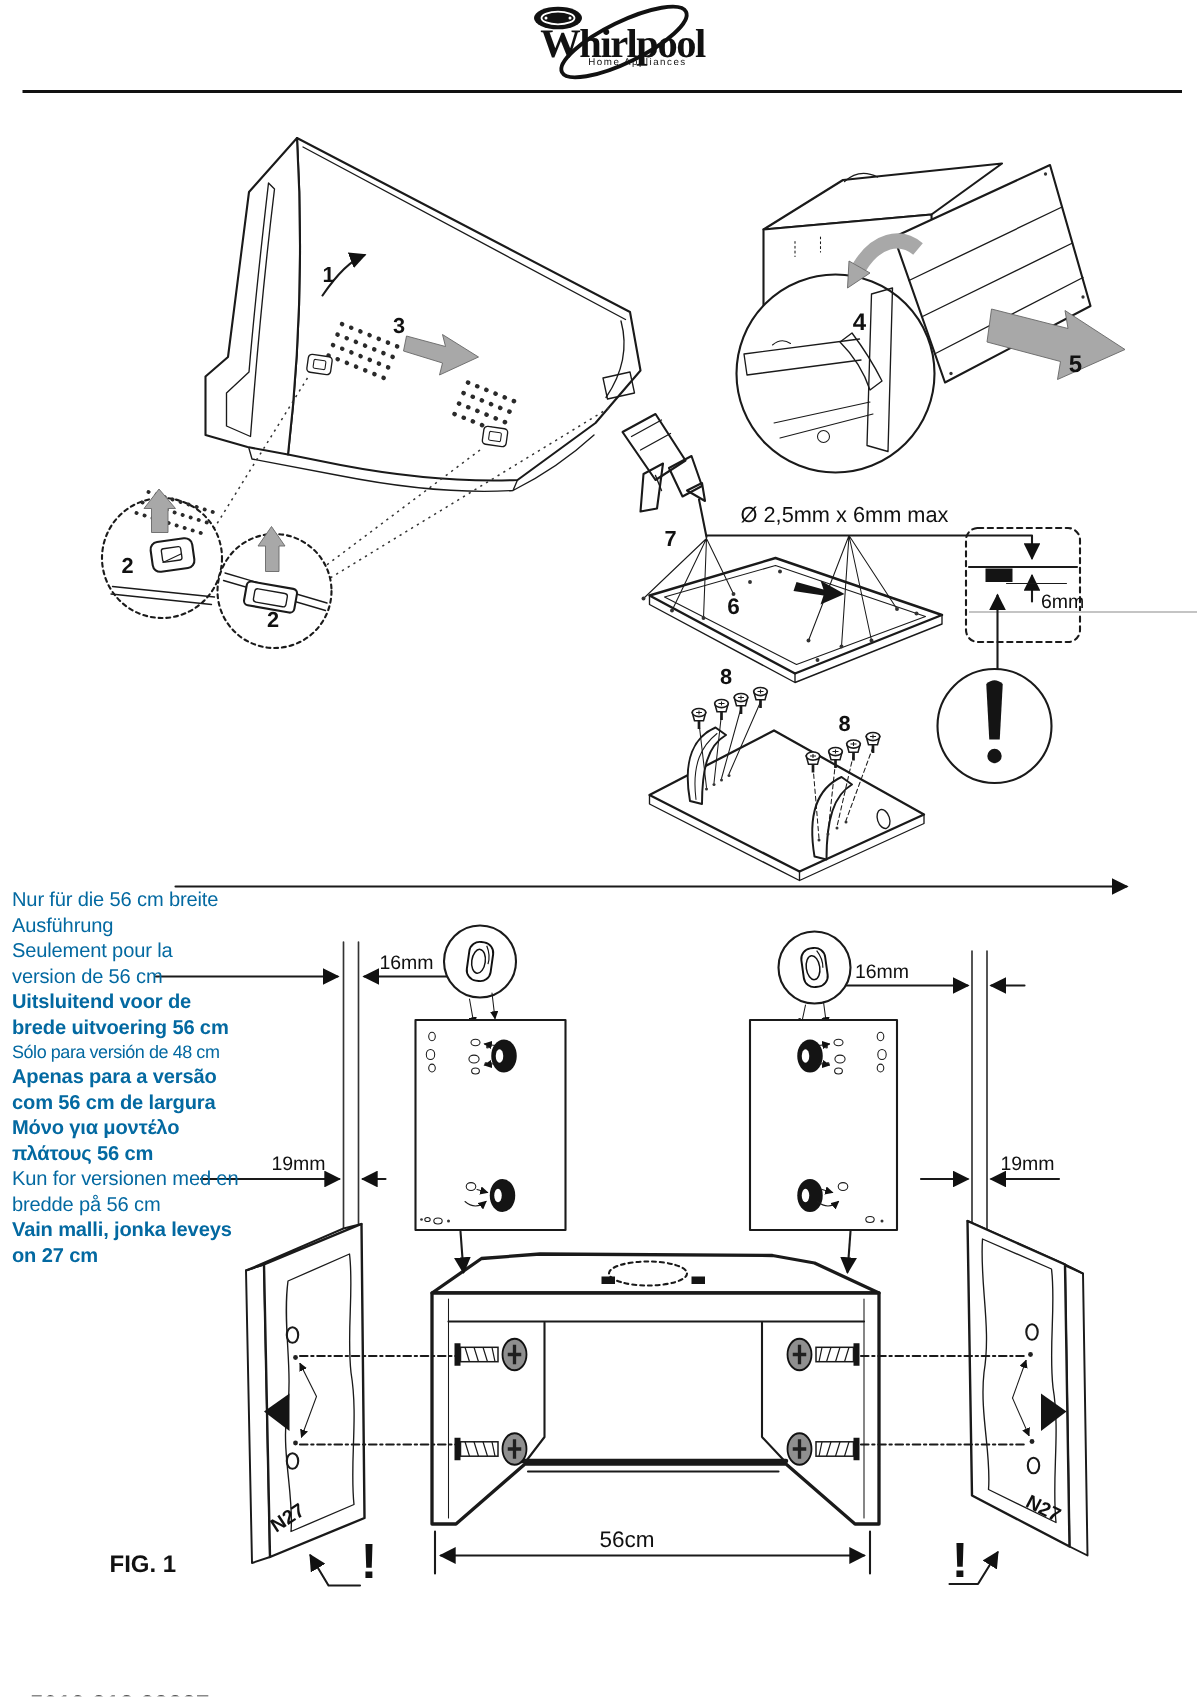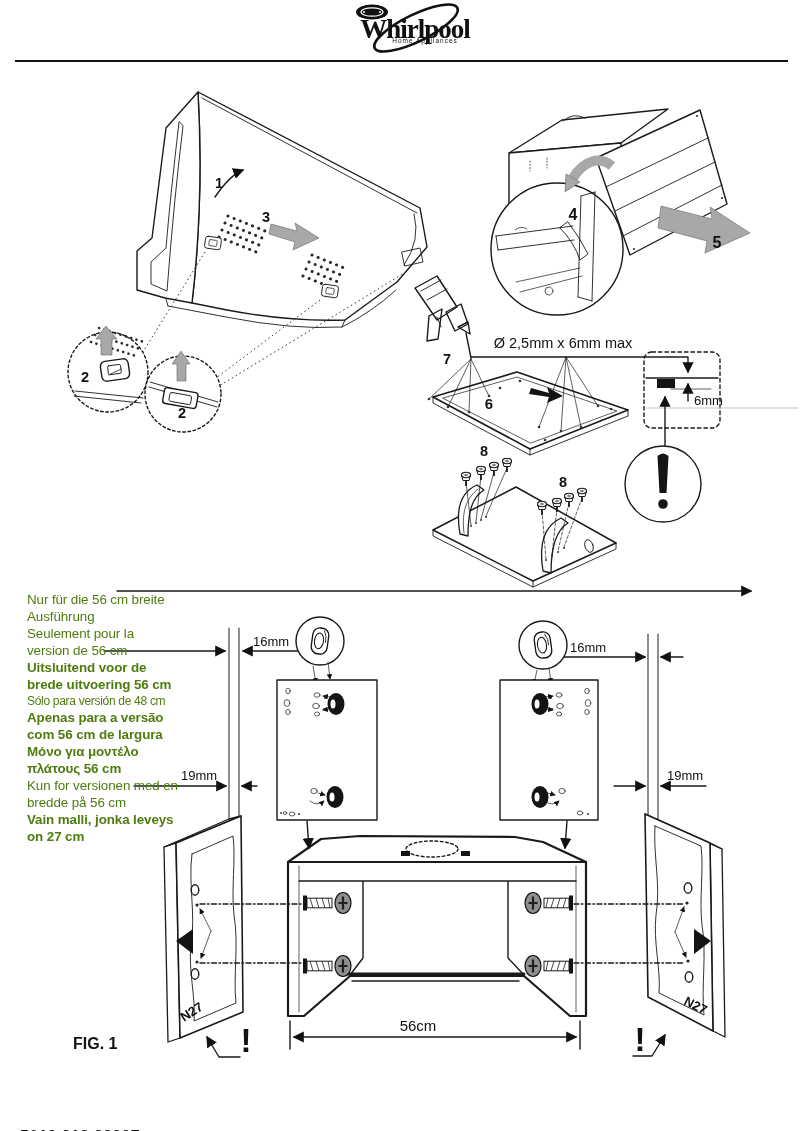--- a/index.html
+++ b/index.html
@@ -22,22 +22,22 @@
   .blk{fill:#141414;stroke:none;}
   .gline{stroke:#c4c4c4;stroke-width:1.2;fill:none;}
   text{fill:#111;font-family:"Liberation Sans",sans-serif;}
   .num{font-weight:bold;font-size:14.5px;text-anchor:middle;}
   .dim{font-size:13px;text-anchor:middle;}
   .code{font-weight:bold;font-size:13px;}
   .bang{font-weight:bold;font-size:33px;text-anchor:middle;}
   .brand{font-family:"Liberation Serif",serif;font-weight:bold;font-size:27px;letter-spacing:-1px;text-anchor:middle;}
   .tag{font-size:6.5px;letter-spacing:1px;text-anchor:middle;}
   
-  .notes{position:absolute;left:27px;top:592px;width:153px;font-family:"Liberation Sans",sans-serif;
-         font-size:13.4px;line-height:16.9px;color:#4d7c0f;letter-spacing:-0.1px;}
+  .notes{position:absolute;left:8px;top:592px;width:153px;font-family:"Liberation Sans",sans-serif;
+         font-size:13.4px;line-height:16.9px;color:#0369a1;letter-spacing:-0.1px;}
   .note.b{font-weight:bold;}
   .note.s{font-size:12px;letter-spacing:-0.3px;}
   .fig{position:absolute;left:73px;top:1035px;font-family:"Liberation Sans",sans-serif;font-weight:bold;font-size:16px;color:#111;}
   .pn{position:absolute;left:20px;top:1128px;font-family:"Liberation Sans",sans-serif;font-weight:bold;font-size:16px;letter-spacing:0.3px;color:#111;}
 </style>
 </head>
 <body>
 
 <div id="page">
 

